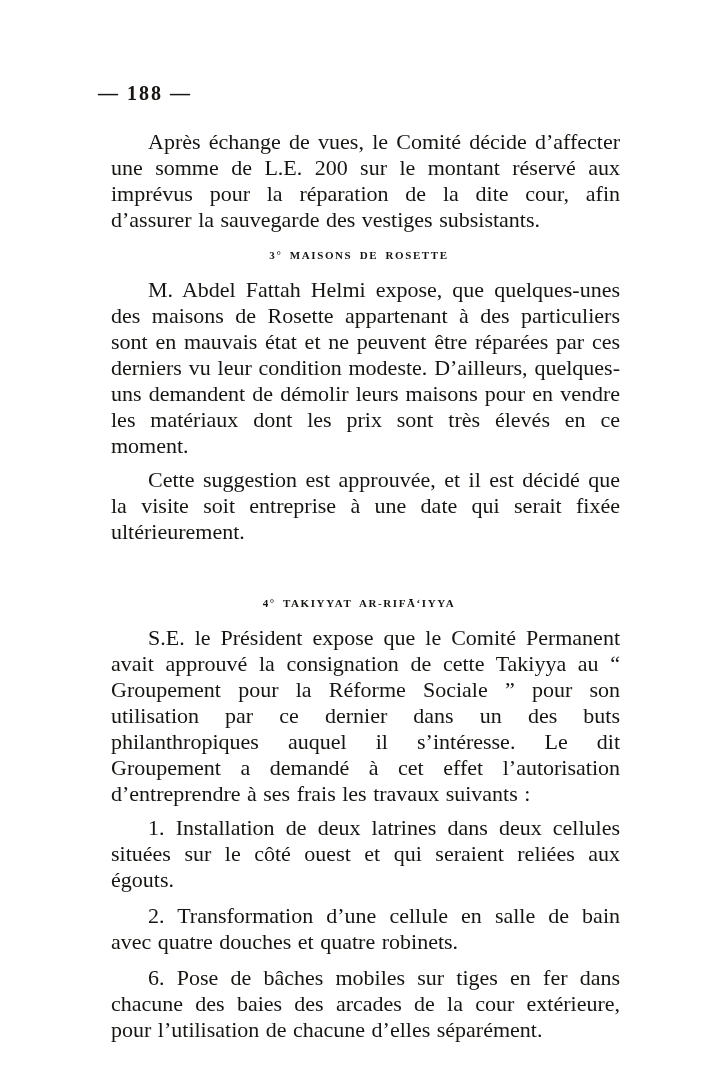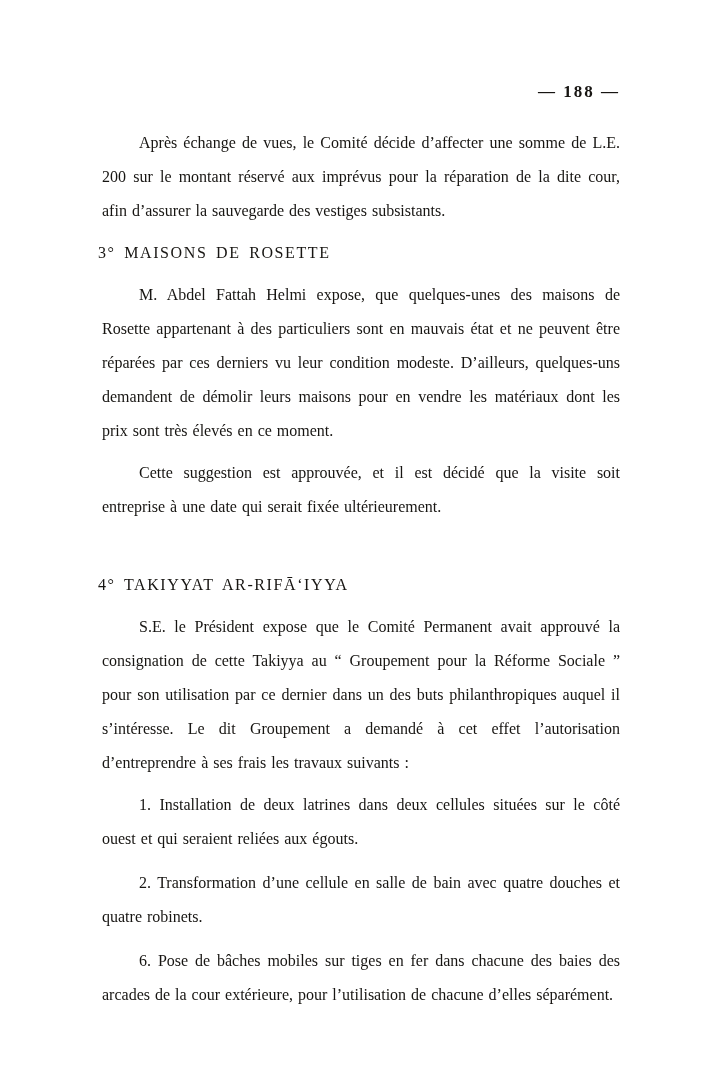--- a/index.html
+++ b/index.html
@@ -13,41 +13,41 @@
     height: 1082px;
     margin: 0 auto;
     background: #ffffff;
     color: #171512;
     font-family: "Liberation Serif", "DejaVu Serif", serif;
     box-sizing: border-box;
     padding: 82px 100px 40px 98px;
     overflow: hidden;
   }
   .page-number {
-    text-align: right;
+    text-align: left;
     font-weight: bold;
-    font-size: 17px;
+    font-size: 20px;
     letter-spacing: 2px;
     margin: 0 0 24px 0;
   }
   p.para {
-    font-size: 16px;
-    line-height: 34px;
+    font-size: 22px;
+    line-height: 26px;
     text-align: justify;
-    margin: 0 0 8px 4px;
+    margin: 0 0 8px 13px;
     text-indent: 37px;
     word-spacing: 1px;
   }
   p.para.list-item {
     margin-bottom: 10px;
   }
   .heading {
-    text-align: left;
-    font-size: 16px;
-    font-weight: normal;
+    text-align: center;
+    font-size: 11px;
+    font-weight: bold;
     letter-spacing: 1.6px;
     margin: 16px 0 16px 0;
     word-spacing: 3px;
   }
   .heading.big-gap {
     margin-top: 52px;
   }
 </style>
 </head>
 <body>

